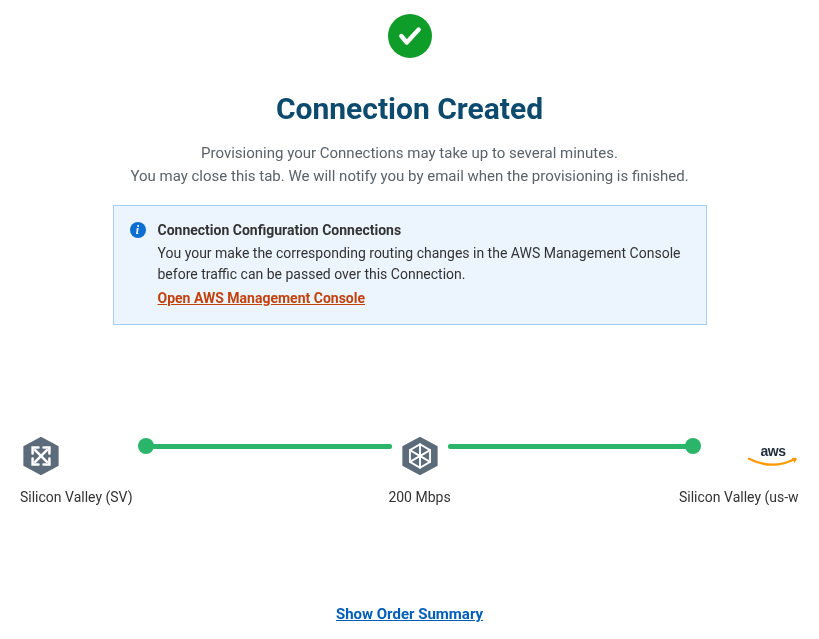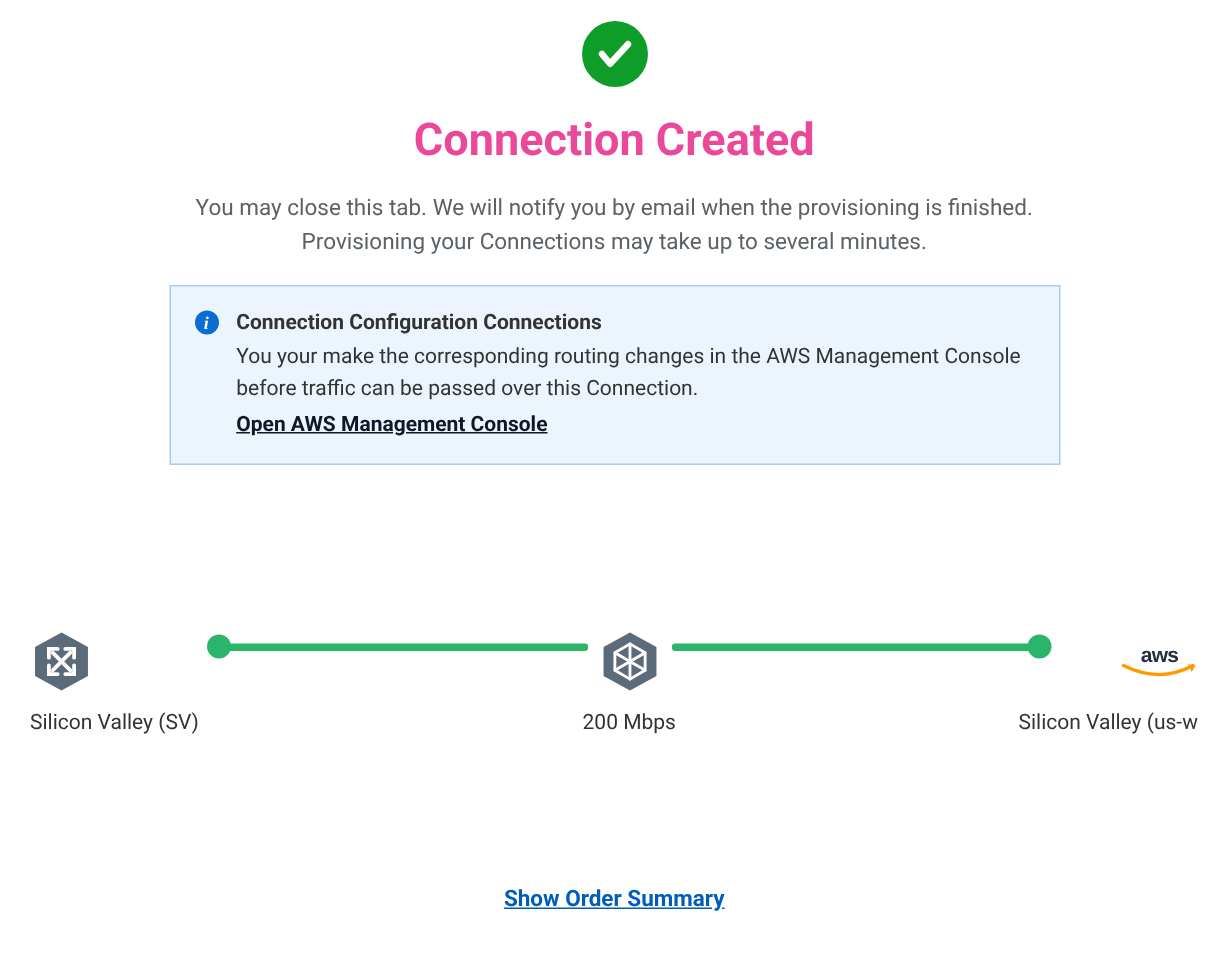--- a/index.html
+++ b/index.html
@@ -38,22 +38,23 @@
       height: 26px;
       stroke: #fff;
       stroke-width: 4;
       fill: none;
       stroke-linecap: round;
       stroke-linejoin: round;
     }
     .title {
       font-size: 30px;
       font-weight: 700;
-      color: #ec4899;
+      color: #0c4a6e;
       margin-bottom: 16px;
+      margin-top: 15px;
     }
     .subtext {
       text-align: center;
       color: #5a6268;
       font-size: 15px;
       line-height: 1.5;
       margin-bottom: 18px;
     }
     .info-box {
       width: 594px;
@@ -87,21 +88,21 @@
       line-height: 1.45;
     }
     .info-title {
       font-weight: 700;
       margin-bottom: 3px;
       font-size: 14px;
     }
     .info-link {
       display: inline-block;
       margin-top: 4px;
-      color: #0f172a;
+      color: #c2410c;
       font-weight: 700;
       text-decoration: underline;
       font-size: 14px;
       cursor: pointer;
       text-align: center;
     }
     .diagram {
       width: 100%;
       margin-top: 100px;
       position: relative;
@@ -229,22 +230,22 @@
 
   <div class="success-circle">
     <svg viewBox="0 0 24 24">
         <polyline points="4 12 9 18 20 6"></polyline>
       </svg>
   </div>
 
   <h1 class="title">Connection Created</h1>
 
   <div class="subtext">
+    <div>Provisioning your Connections may take up to several minutes.</div>
     <div>You may close this tab. We will notify you by email when the provisioning is finished.</div>
-    <div>Provisioning your Connections may take up to several minutes.</div>
   </div>
 
   <div class="info-box">
     <div class="info-icon">i</div>
     <div class="info-content">
       <div class="info-title">Connection Configuration Connections</div>
       <div>You your make the corresponding routing changes in the AWS Management Console before traffic can be passed over this Connection.</div>
       <a class="info-link">Open AWS Management Console</a>
     </div>
   </div>

